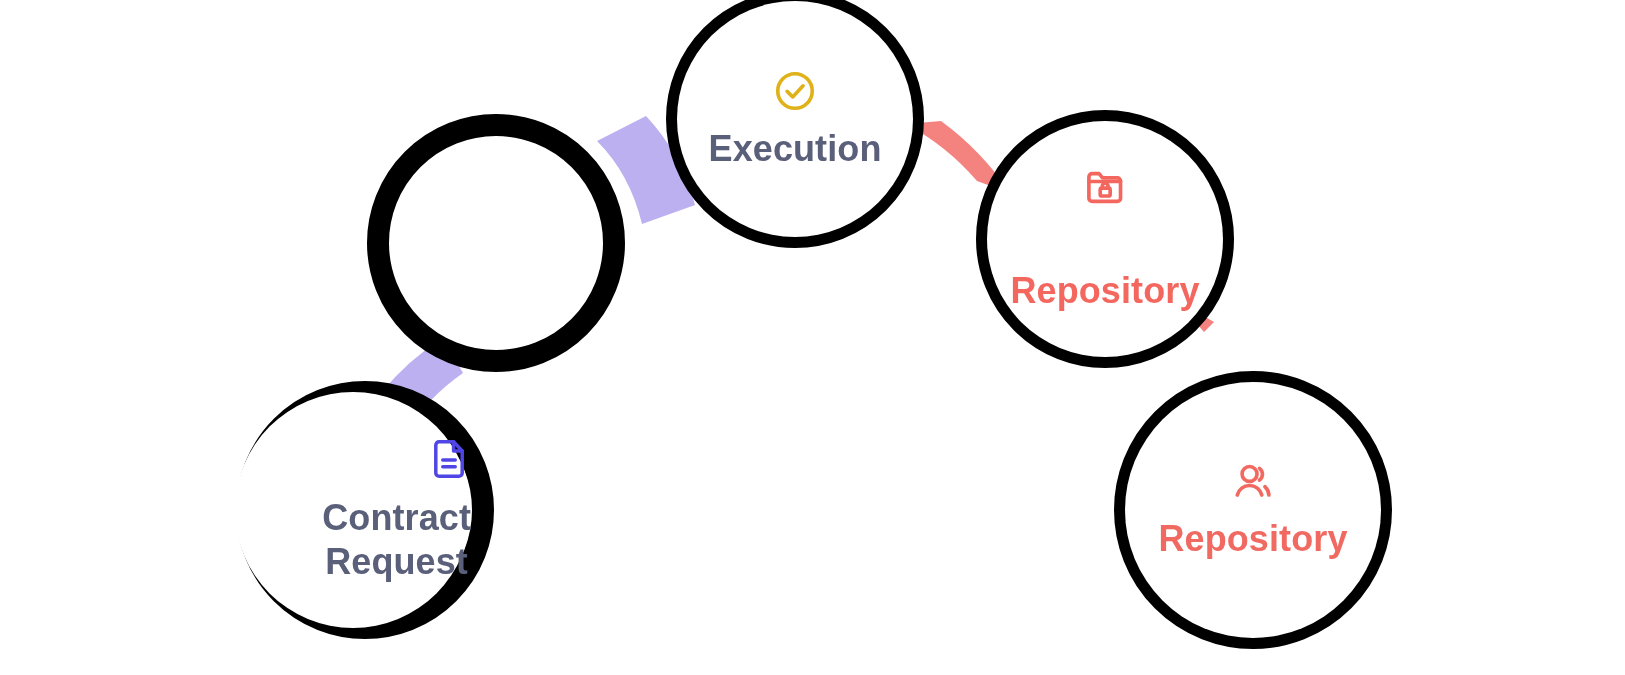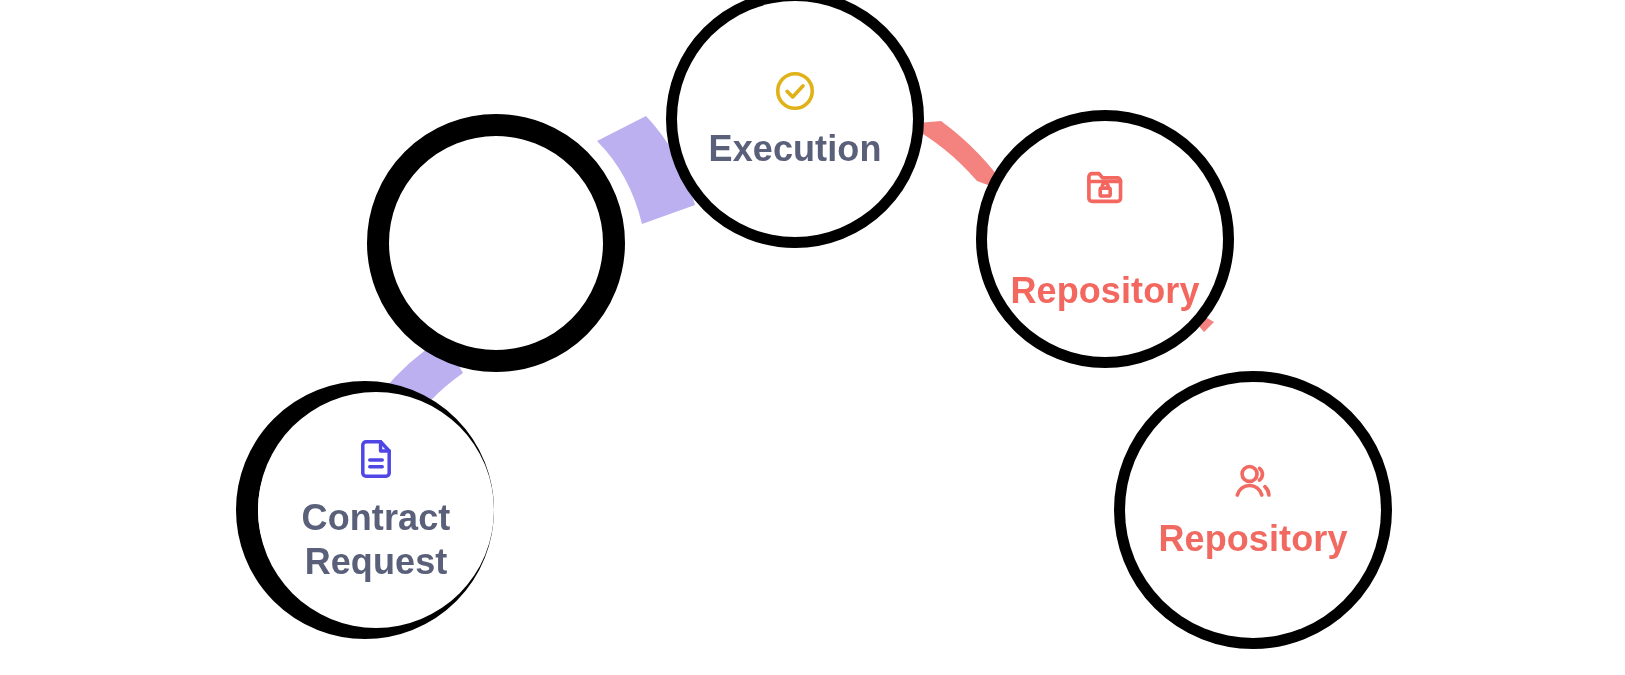--- a/index.html
+++ b/index.html
@@ -68,21 +68,21 @@
 
     <path d="M 1193 311 Q 1205 316 1214 322 L 1204 332 Q 1196 322 1188 317 Z" fill="#f4837f"></path>
 
     <circle cx="365" cy="510" r="118" fill="none" stroke="#000000" stroke-width="22"></circle>
     <circle cx="496" cy="243" r="118" fill="none" stroke="#000000" stroke-width="22"></circle>
     <circle cx="795" cy="119" r="118" fill="none" stroke="#000000" stroke-width="22"></circle>
     <circle cx="1105" cy="239" r="118" fill="none" stroke="#000000" stroke-width="22"></circle>
     <circle cx="1253" cy="510" r="128" fill="none" stroke="#000000" stroke-width="22"></circle>
   </svg>
 
-  <div class="node" style="left:258px; top:392px; width:236px; height:236px;">
+  <div class="node" style="left:235px; top:392px; width:236px; height:236px;align-items:flex-end;">
     <span class="node-icon">
       <svg width="44" height="46" viewBox="0 0 24 24" fill="none" stroke="#4f46e5" stroke-width="1.9" stroke-linecap="round" stroke-linejoin="round">
         <path d="M14.5 2.6H6.6A1.8 1.8 0 0 0 4.8 4.4v15.2a1.8 1.8 0 0 0 1.8 1.8h10.8a1.8 1.8 0 0 0 1.8-1.8V7.6z"></path>
         <path d="M14.5 2.6v5h4.7"></path>
         <path d="M8.6 12.6h6.8"></path>
         <path d="M8.6 16.2h6.8"></path>
       </svg>
     </span>
     <span class="node-label label-slate">Contract
 Request</span>

